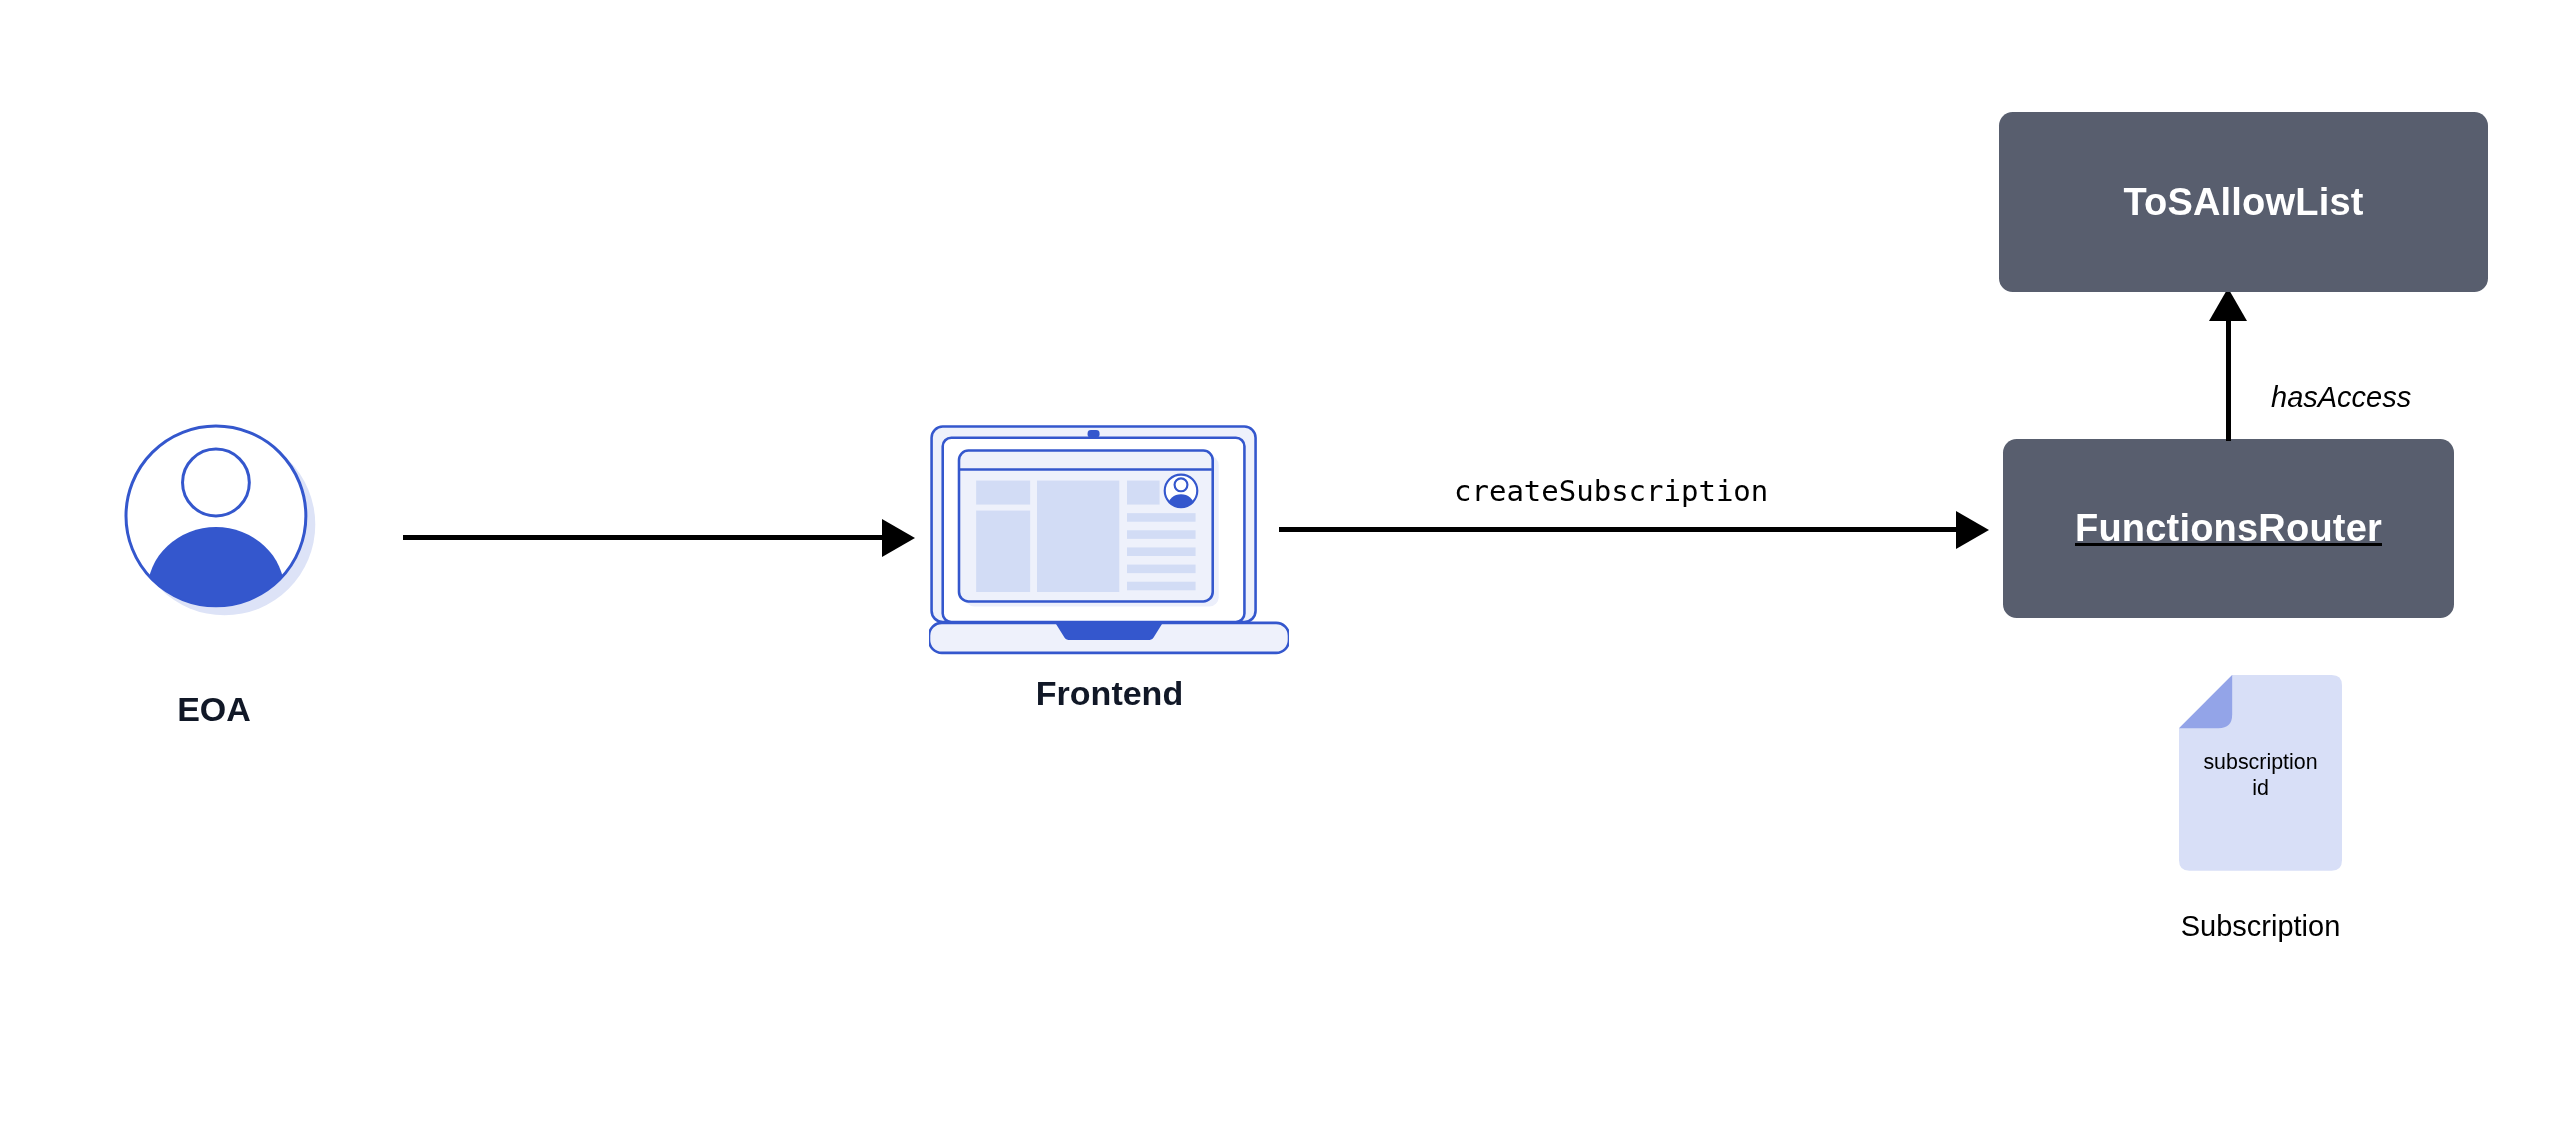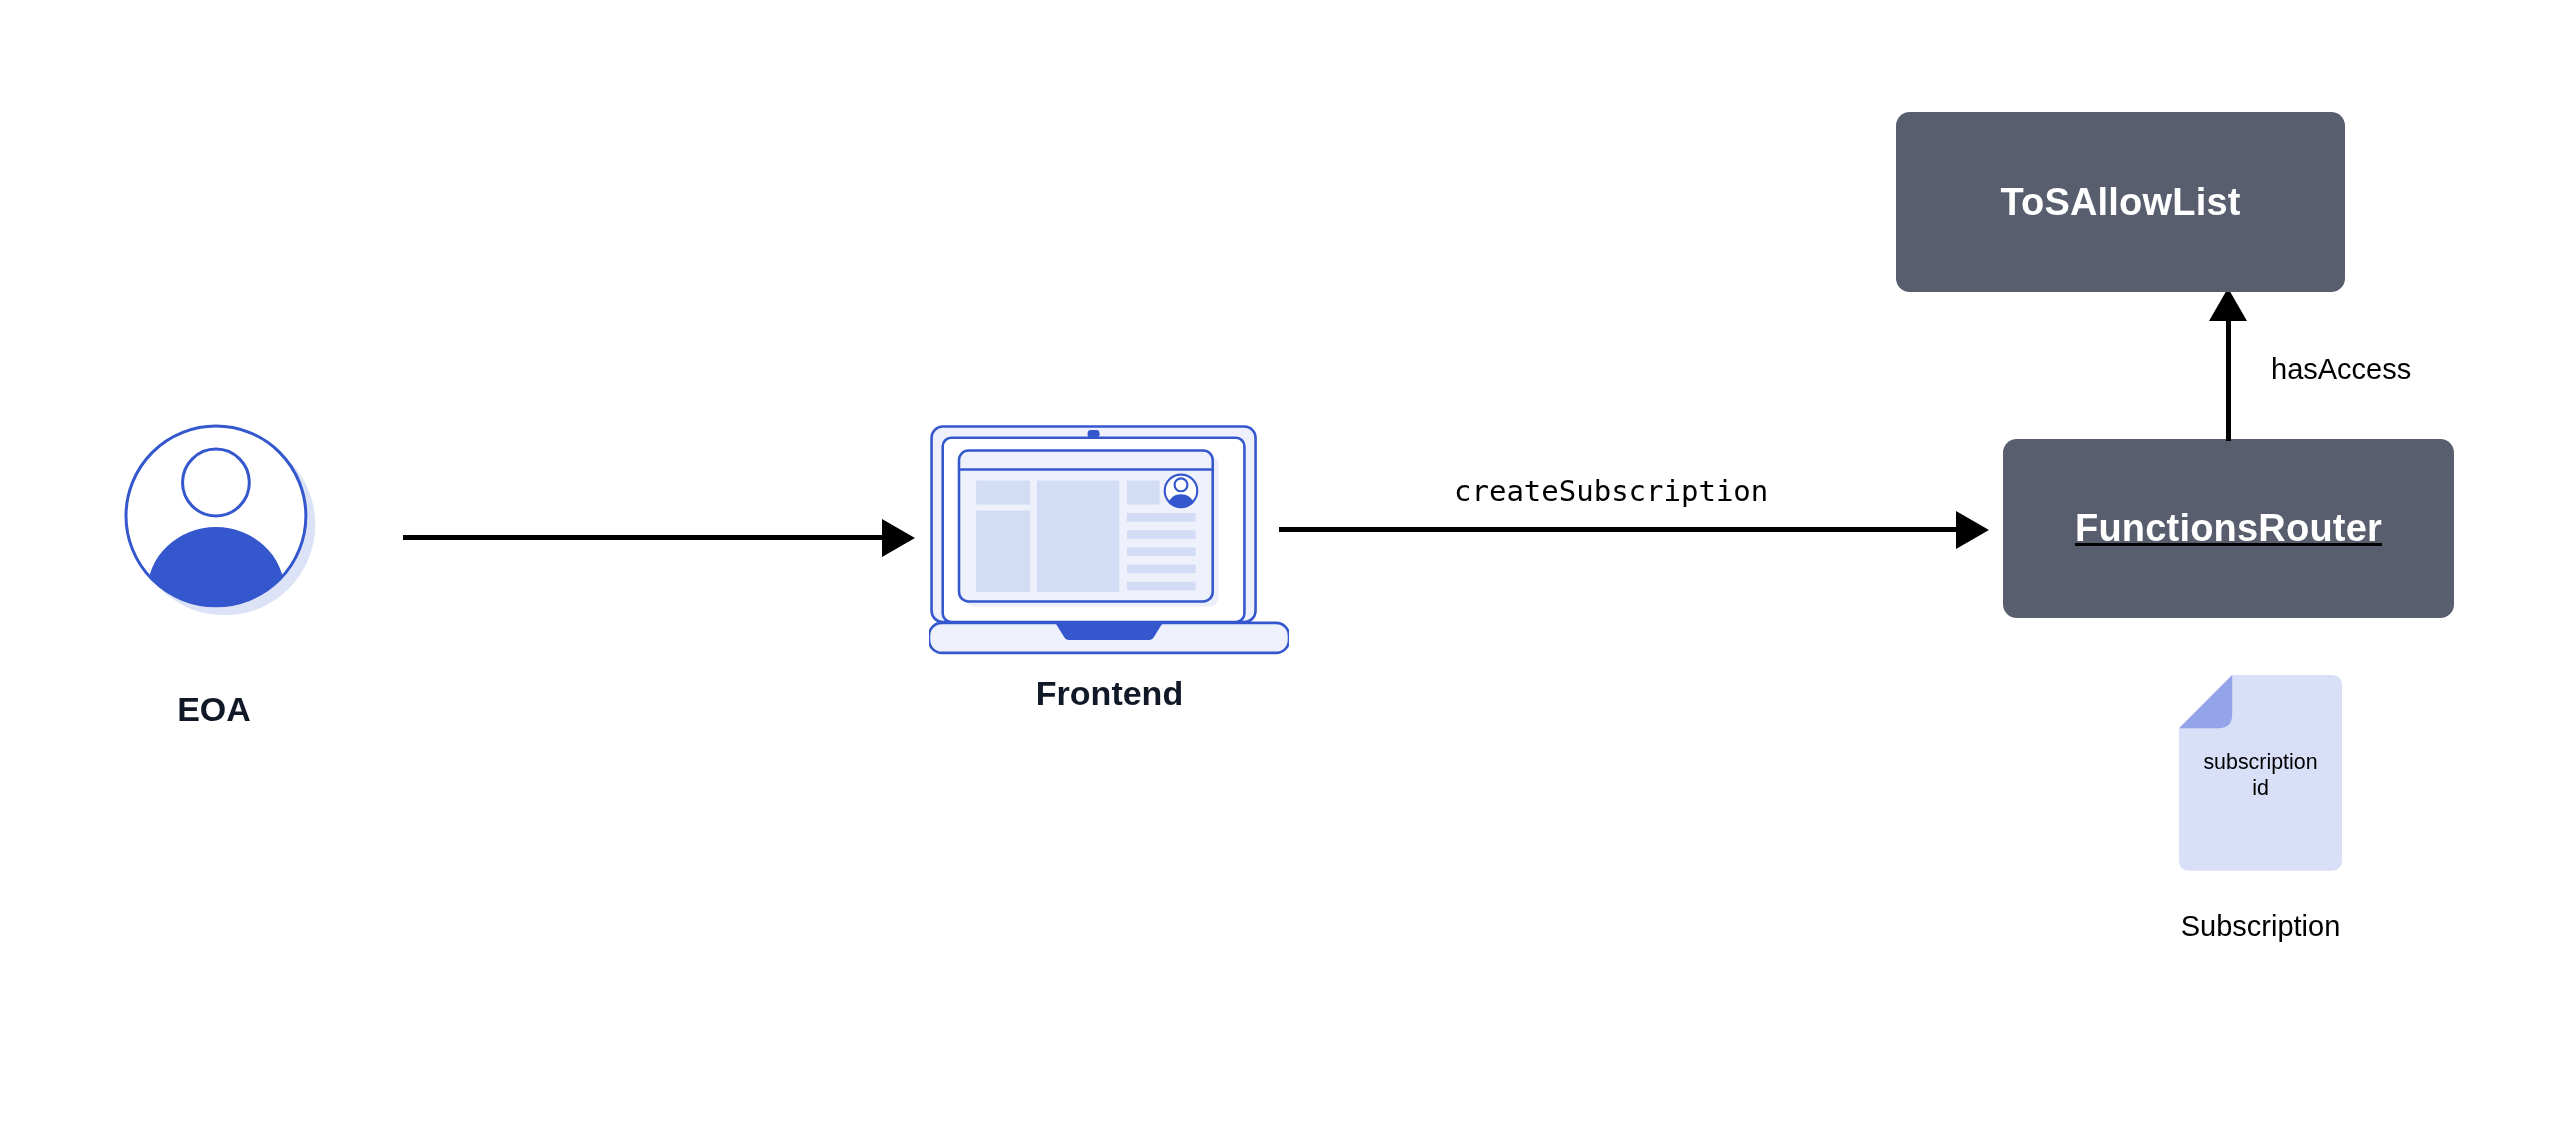--- a/index.html
+++ b/index.html
@@ -30,23 +30,23 @@
   }
   .contract-label {
     color: #ffffff;
     font-family: "Liberation Sans", sans-serif;
     font-weight: bold;
     font-size: 38px;
     letter-spacing: 0.2px;
     white-space: nowrap;
   }
   #tos-allow-list-box {
-    left: 1896px;
+    left: 1999px;
     top: 112px;
-    width: 449px;
+    width: 489px;
     height: 180px;
   }
   #functions-router-box {
     left: 2003px;
     top: 439px;
     width: 451px;
     height: 179px;
     text-decoration: underline;
   }
 
@@ -226,21 +226,21 @@
   <div class="arrow-line-h" style="left:1279px; top:527px; width:677px;"></div>
   <div class="arrow-head-right" style="left:1956px; top:511px;"></div>
   <div class="edge-label-mono" style="left:1454px; top:474px;">createSubscription</div>
 
   <div class="contract-box" id="functions-router-box">
     <span class="contract-label">FunctionsRouter</span>
   </div>
 
   <div class="arrow-line-v" style="left:2226px; top:319px; height:122px;"></div>
   <div class="arrow-head-up" style="left:2209px; top:288px;"></div>
-  <div class="edge-label-sans" style="left:2271px; top:353px;">hasAccess</div>
+  <div class="edge-label-sans" style="left:2271px; top:381px;font-style:italic;">hasAccess</div>
 
   <div class="contract-box" id="tos-allow-list-box">
     <span class="contract-label">ToSAllowList</span>
   </div>
 
   <div id="subscription-doc-icon">
     <svg width="163" height="206" viewBox="0 0 190 240" xmlns="http://www.w3.org/2000/svg" style="position:absolute; left:0; top:0;">
 
       <path d="M 62 0 L 178 0 Q 190 0 190 12 L 190 216 Q 190 228 178 228
                L 12 228 Q 0 228 0 216 L 0 62 Z" fill="#d8dff7"></path>

